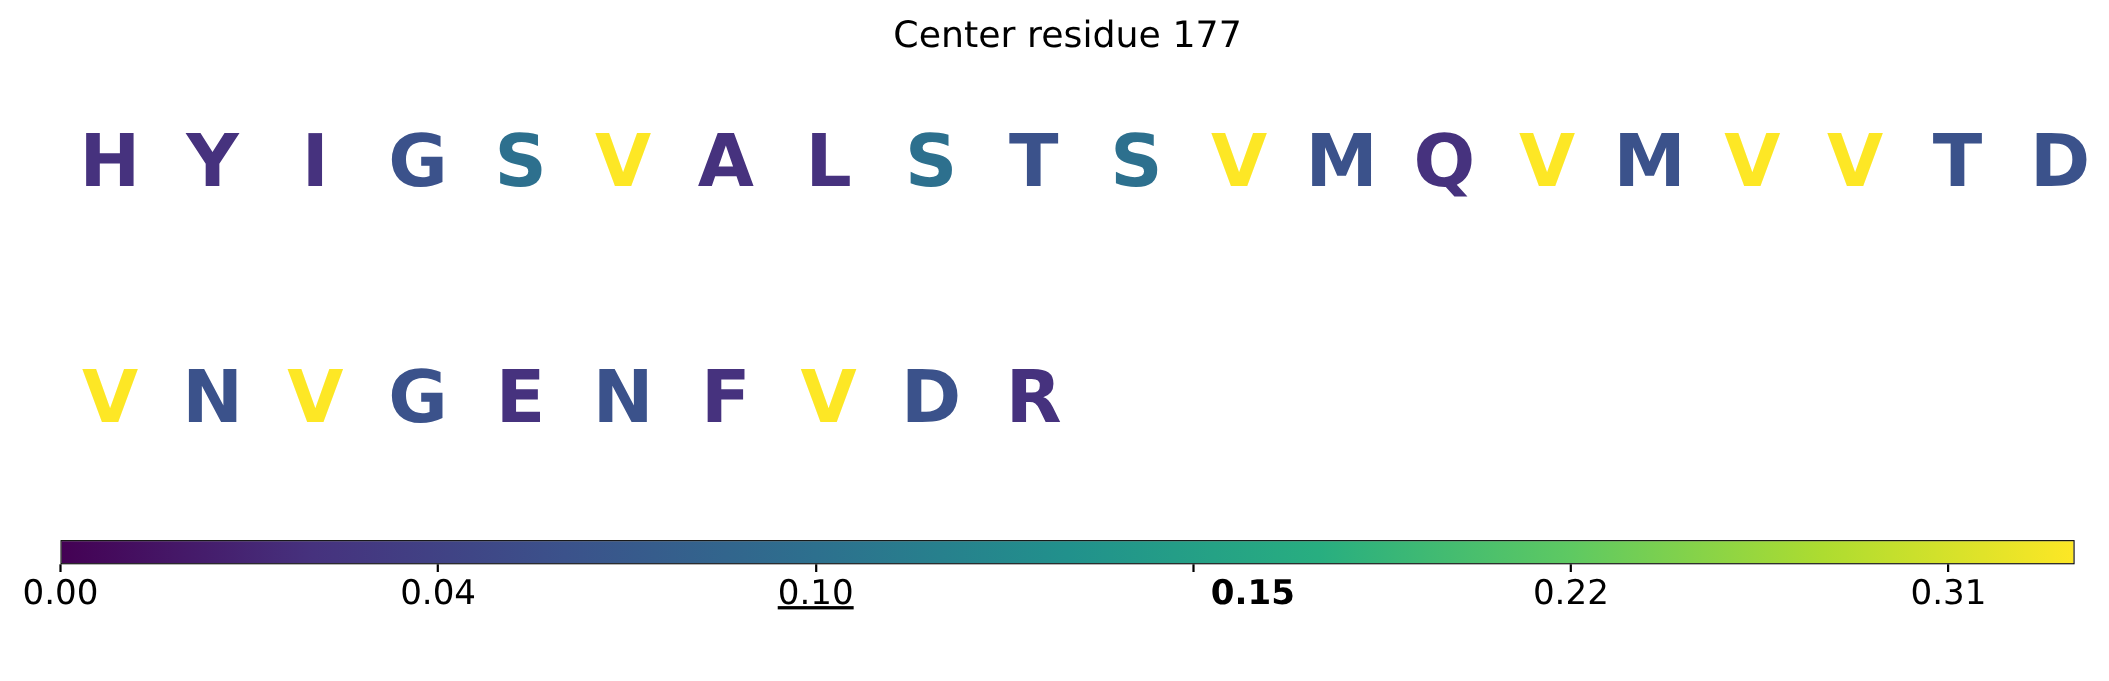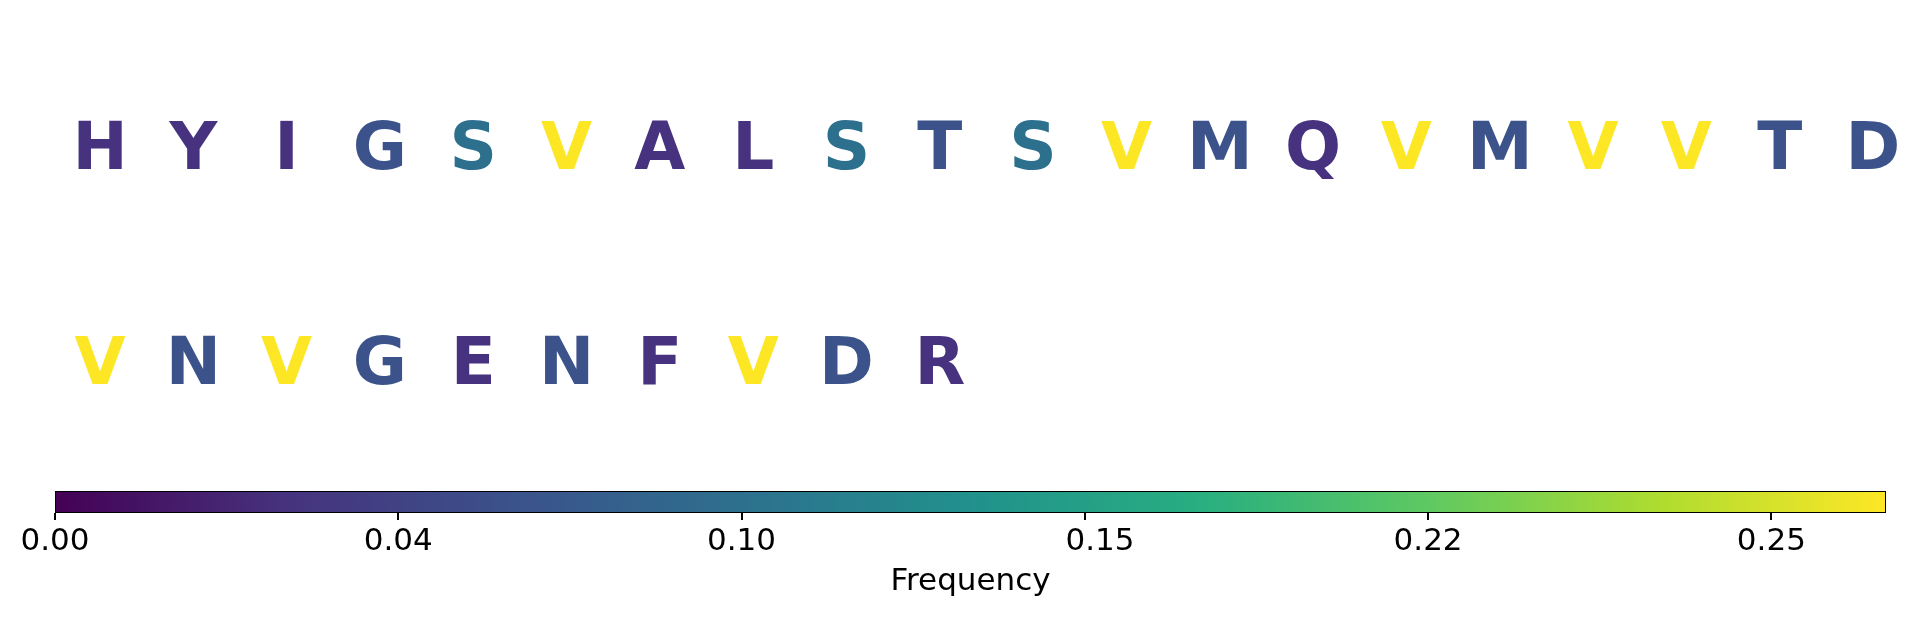--- a/index.html
+++ b/index.html
@@ -49,20 +49,21 @@
     position: absolute; left: 55px; top: 562px; width: 1831px;
     text-align: center;
     font-size: 31px; line-height: 1.15; color: #000000;
   }
 </style>
 </head>
 <body>
 
 <div class="stage">
 
+  <div class="chart-title">Center residue 177</div>
 
   <div>
       <span class="residue" style="left: 100px; top: 114px; color: rgb(70, 50, 126);">H</span>
       <span class="residue" style="left: 193.315px; top: 114px; color: rgb(70, 50, 126);">Y</span>
       <span class="residue" style="left: 286.63px; top: 114px; color: rgb(70, 50, 126);">I</span>
       <span class="residue" style="left: 379.945px; top: 114px; color: rgb(59, 82, 139);">G</span>
       <span class="residue" style="left: 473.26px; top: 114px; color: rgb(45, 112, 142);">S</span>
       <span class="residue" style="left: 566.575px; top: 114px; color: rgb(253, 231, 37);">V</span>
       <span class="residue" style="left: 659.89px; top: 114px; color: rgb(70, 50, 126);">A</span>
       <span class="residue" style="left: 753.205px; top: 114px; color: rgb(70, 50, 126);">L</span>
@@ -91,24 +92,23 @@
     </div>
 
   <div class="colorbar" id="colorbar" style="background: linear-gradient(to right, rgb(68, 1, 84), rgb(70, 50, 126), rgb(59, 82, 139), rgb(45, 112, 142), rgb(33, 145, 140), rgb(40, 174, 128), rgb(94, 201, 98), rgb(173, 220, 48), rgb(253, 231, 37));"></div>
 
   <div>
       <div class="cb-tick" style="left: 55px;"></div>
       <div class="cb-tick-label" style="left: 55px;">0.00</div>
       <div class="cb-tick" style="left: 398.27px;"></div>
       <div class="cb-tick-label" style="left: 398.27px;">0.04</div>
       <div class="cb-tick" style="left: 741.539px;"></div>
-      <div class="cb-tick-label" style="left: 741.539px;">0.10</div>
+      <div class="cb-tick-label" style="left: 741.539px; text-decoration: underline;">0.10</div>
       <div class="cb-tick" style="left: 1084.81px;"></div>
-      <div class="cb-tick-label" style="left: 1100px;">0.15</div>
+      <div class="cb-tick-label" style="left: 1139px; font-weight: bold;">0.15</div>
       <div class="cb-tick" style="left: 1428.08px;"></div>
       <div class="cb-tick-label" style="left: 1428.08px;">0.22</div>
       <div class="cb-tick" style="left: 1771.35px;"></div>
-      <div class="cb-tick-label" style="left: 1771.35px;">0.25</div>
+      <div class="cb-tick-label" style="left: 1771.35px;">0.31</div>
     </div>
 
-  <div class="cb-axis-label">Frequency</div>
 
 </div>
 
 </body></html>

